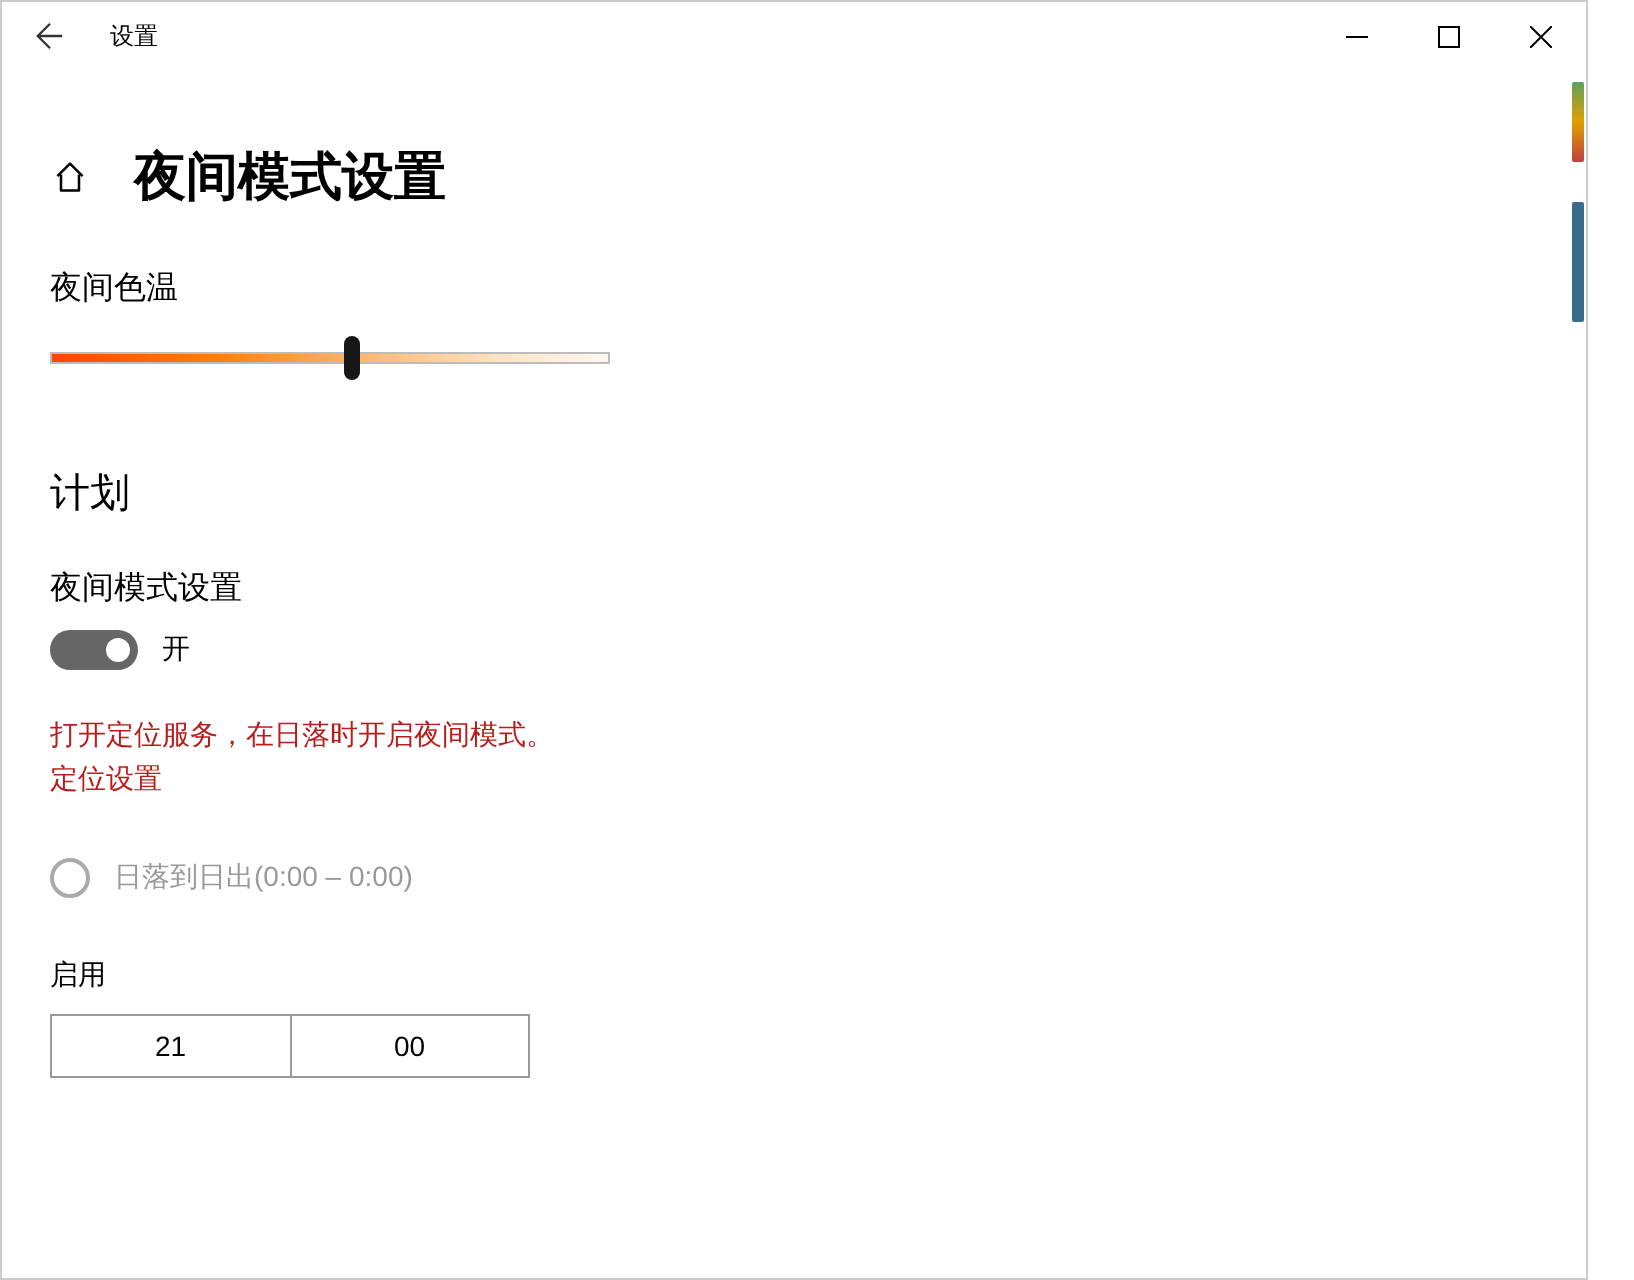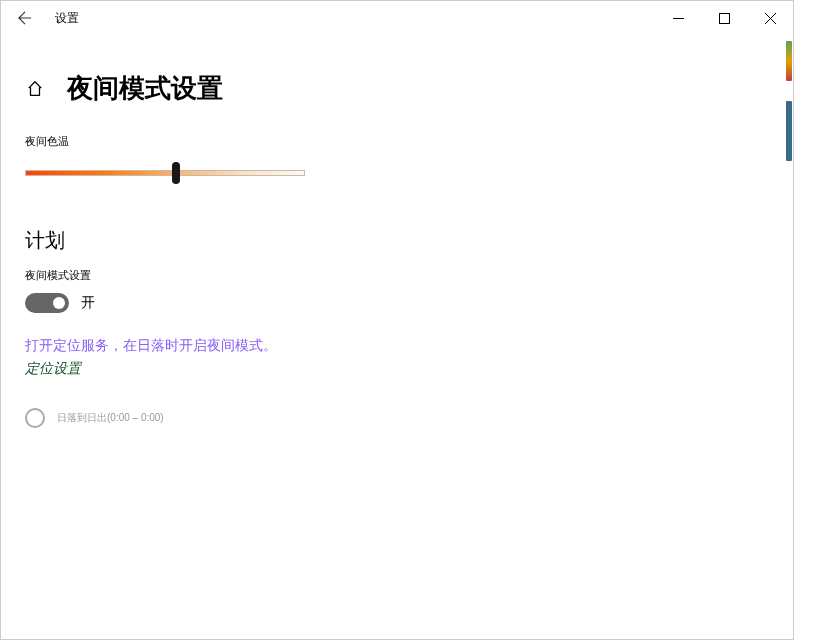--- a/index.html
+++ b/index.html
@@ -9,36 +9,36 @@
   .back-btn { width: 48px; height: 34px; display: flex; align-items: center; justify-content: center; cursor: pointer; }
   .back-btn svg { width: 14px; height: 14px; }
   .title-text { font-size: 12px; color: #000; margin-left: 6px; }
   .winctrls { position: absolute; right: 0; top: 0; display: flex; }
   .winbtn { width: 46px; height: 34px; display: flex; align-items: center; justify-content: center; cursor: pointer; }
   .winbtn svg { width: 11px; height: 11px; }
   .content { padding: 20px 24px 0 24px; height: calc(100% - 34px); overflow: hidden; position: relative; }
   .header-row { display: flex; align-items: center; margin-top: 16px; margin-bottom: 28px; }
   .home-icon { width: 20px; height: 20px; display: flex; align-items: center; justify-content: center; cursor: pointer; margin-right: 22px; }
   .page-title { font-size: 26px; font-weight: 600; }
-  .label { font-size: 11px; margin-bottom: 10px; }
+  .label { font-size: 16px; margin-bottom: 10px; }
   .slider-wrap { width: 280px; height: 28px; position: relative; margin-bottom: 40px; }
   .slider-track { position: absolute; top: 11px; width: 280px; height: 6px; background: linear-gradient(to right, #ff4500 0%, #ff7f0e 30%, #ffb56b 55%, #ffe3c2 80%, #fff8f0 100%); border: 1px solid #bcbcbc; }
   .slider-thumb { position: absolute; top: 3px; width: 8px; height: 22px; background: #171717; border-radius: 4px; left: 147px; cursor: pointer; }
-  .section-heading { font-size: 20px; font-weight: 400; margin-bottom: 14px; }
+  .section-heading { font-size: 20px; font-weight: 400; margin-bottom: 24px; }
   .toggle-row { display: flex; align-items: center; margin-bottom: 24px; }
   .toggle { width: 44px; height: 20px; background: #666; border-radius: 10px; position: relative; cursor: pointer; margin-right: 12px; }
   .toggle-knob { position: absolute; width: 12px; height: 12px; background: #fff; border-radius: 50%; top: 4px; right: 4px; }
   .toggle-label { font-size: 14px; }
-  .warn-text { color: #8b5cf6; font-size: 14px; margin-bottom: 4px; }
-  .link-text { color: #14532d; font-size: 14px; margin-bottom: 30px; cursor: pointer; display: inline-block; font-style: italic; }
+  .warn-text { color: #b91c1c; font-size: 14px; margin-bottom: 4px; }
+  .link-text { color: #b91c1c; font-size: 14px; margin-bottom: 30px; cursor: pointer; display: inline-block; }
   .radio-row { display: flex; align-items: center; margin-bottom: 30px; cursor: pointer; }
   .radio { width: 20px; height: 20px; border: 2px solid #333; border-radius: 50%; margin-right: 12px; display: flex; align-items: center; justify-content: center; flex-shrink: 0; }
   .radio.disabled { border-color: #aaa; }
   .radio-inner { width: 10px; height: 10px; background: #000; border-radius: 50%; }
-  .radio-label { font-size: 10px; }
+  .radio-label { font-size: 14px; }
   .radio-label.disabled { color: #999; }
   .time-label { font-size: 14px; margin-bottom: 10px; }
   .time-inputs { display: flex; width: 240px; border: 1px solid #999; margin-bottom: 30px; }
   .time-box { flex: 1; height: 30px; display: flex; align-items: center; justify-content: center; font-size: 14px; cursor: pointer; }
   .time-box:first-child { border-right: 1px solid #999; }
   .outer-scroll1 { position: absolute; right: 1px; top: 40px; width: 6px; height: 40px; background: linear-gradient(#5fa05f,#e0a000,#c04040); border-radius:1px; }
   .outer-scroll2 { position: absolute; right: 1px; top: 100px; width: 6px; height: 60px; background: #3a6a8a; border-radius:1px; }
 </style>
 </head>
 <body>
@@ -100,20 +100,25 @@
 
     <div class="warn-text">打开定位服务，在日落时开启夜间模式。</div>
     <div class="link-text">定位设置</div>
 
     <div class="radio-row">
       <div class="radio disabled"></div>
       <div class="radio-label disabled">日落到日出(0:00 – 0:00)</div>
     </div>
 
 
+    <div class="time-label">启用</div>
+    <div class="time-inputs">
+      <div class="time-box">21</div>
+      <div class="time-box">00</div>
+    </div>
 
     
 
     
   </div>
 
   <div class="outer-scroll1"></div>
   <div class="outer-scroll2"></div>
 </div>
 

